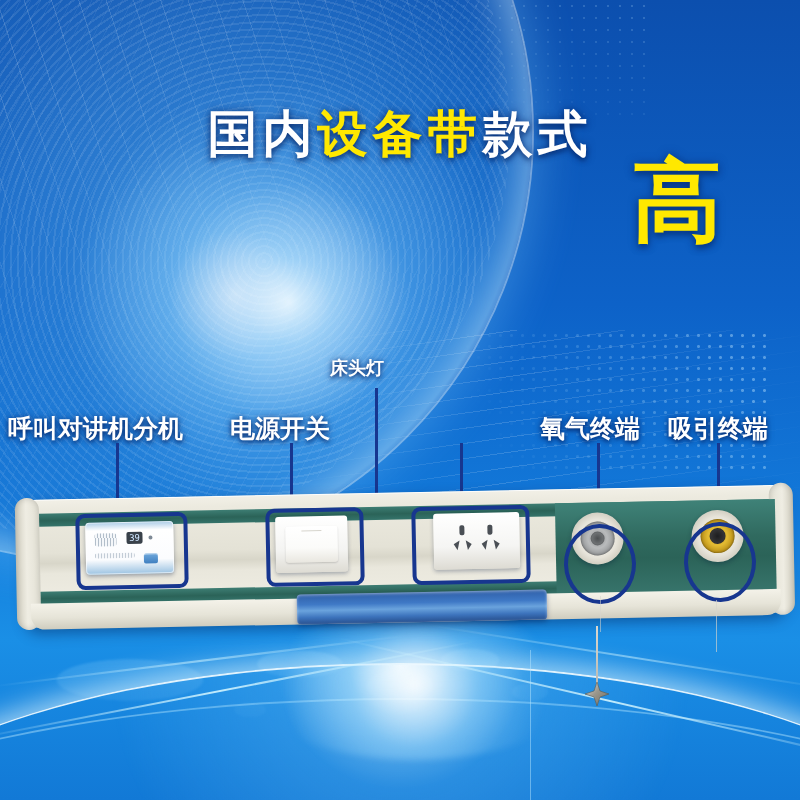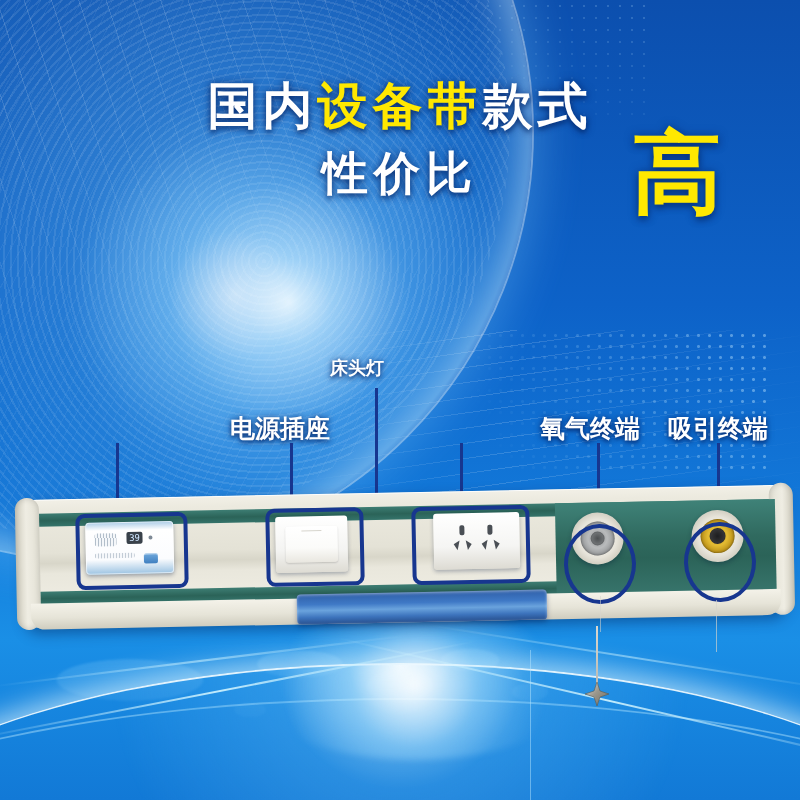--- a/index.html
+++ b/index.html
@@ -86,21 +86,21 @@
   #vline1{position:absolute;left:530px;top:650px;width:1px;height:150px;background:rgba(190,235,255,.45);}
 
   .fan{position:absolute;left:300px;top:330px;width:520px;height:170px;opacity:.25;
     background-image:repeating-linear-gradient(-8deg, rgba(255,255,255,.6) 0 1px, rgba(255,255,255,0) 1px 15px);
     -webkit-mask-image:linear-gradient(90deg,transparent,#000 40%,transparent);
             mask-image:linear-gradient(90deg,transparent,#000 40%,transparent);}
 
   
   #headline{position:absolute;left:0;top:78px;width:800px;text-align:center;}
   .hl-line{font-weight:bold;letter-spacing:5px;line-height:1.12;
-           text-shadow:0 0 8px rgba(6,40,110,.75),0 3px 5px rgba(4,30,90,.6);}
+           text-shadow:0 0 8px rgba(6,40,110,.75),0 3px 5px rgba(4,30,90,.6);margin-top:28px;}
   #hl1{font-size:50px;color:#ffffff;}
   #hl1 .accent{color:#ffe800;}
   #hl2-wrap{position:relative;height:92px;}
   #hl2{position:absolute;left:0;right:0;top:14px;font-size:46px;color:#ffffff;letter-spacing:6px;font-weight:bold;
        text-shadow:0 0 8px rgba(6,40,110,.75),0 3px 5px rgba(4,30,90,.6);}
   #hl-big{position:absolute;left:632px;top:-6px;font-size:90px;font-weight:bold;color:#ffe800;
           text-shadow:0 0 10px rgba(6,40,110,.55),0 4px 6px rgba(4,30,90,.5);line-height:1;}
 
   
   .callout{position:absolute;font-weight:bold;color:#ffffff;white-space:nowrap;
@@ -213,26 +213,26 @@
   <div class="bg" id="horizonglow"></div>
   <div class="swoosh" id="sw1"></div>
   <div class="swoosh" id="sw2"></div>
   <div class="swoosh" id="sw3"></div>
   <div class="swoosh" id="sw4"></div>
   <div id="vline1"></div>
 
   <div id="headline">
     <div class="hl-line" id="hl1"><span>国内</span><span class="accent">设备带</span><span>款式</span></div>
     <div id="hl2-wrap">
-      <div id="hl2" class="hl-line">性价比</div>
       <div id="hl-big">高</div>
     </div>
   </div>
 
-  <div class="callout" style="left:230px;top:412px;font-size:25px;">电源插座</div>
+  <div class="callout" style="left:8px;top:412px;font-size:25px;">呼叫对讲机分机</div>
+  <div class="callout" style="left:230px;top:412px;font-size:25px;">电源开关</div>
   <div class="callout" style="left:330px;top:356px;font-size:18px;">床头灯</div>
   <div class="callout" style="left:540px;top:412px;font-size:25px;">氧气终端</div>
   <div class="callout" style="left:668px;top:412px;font-size:25px;">吸引终端</div>
 
   <div class="lead" style="left:116px;top:443px;height:72px;"></div>
   <div class="lead" style="left:290px;top:443px;height:72px;"></div>
   <div class="lead" style="left:375px;top:388px;height:215px;"></div>
   <div class="lead" style="left:460px;top:443px;height:72px;"></div>
   <div class="lead" style="left:597px;top:443px;height:85px;"></div>
   <div class="lead" style="left:717px;top:443px;height:80px;"></div>

